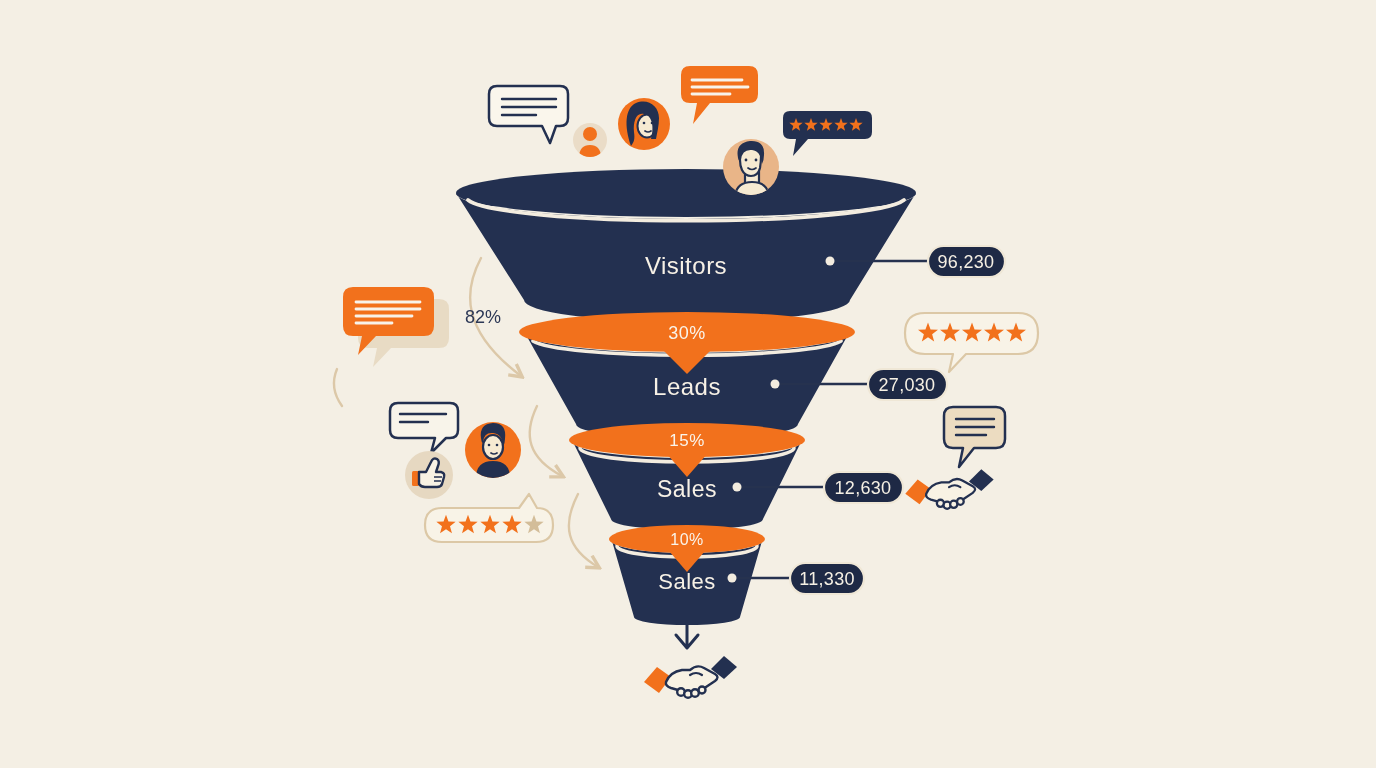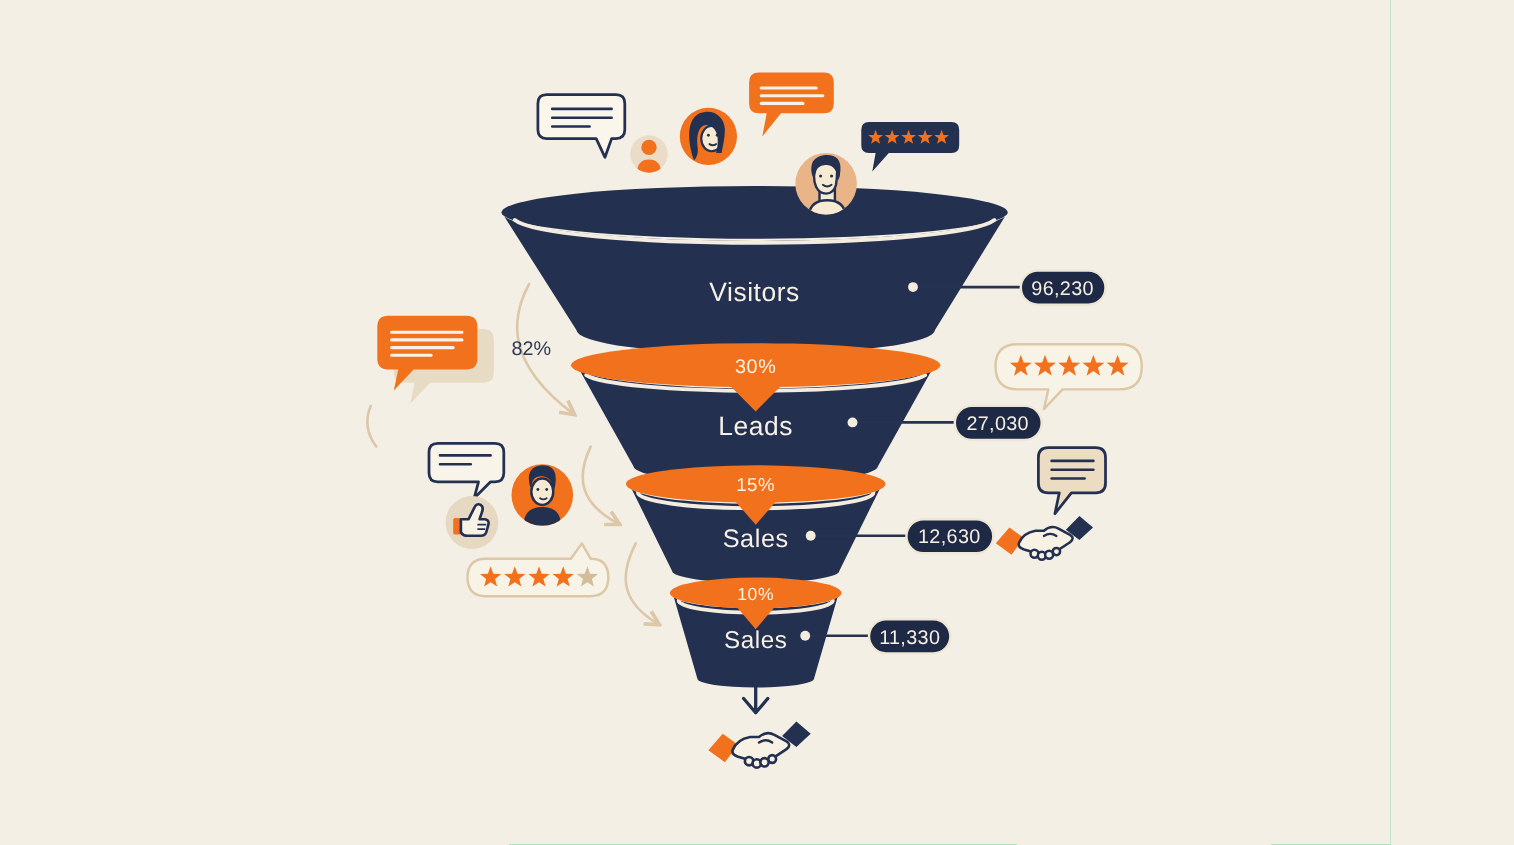--- a/index.html
+++ b/index.html
@@ -1,16 +1,16 @@
 <!DOCTYPE html>
 <html><head>
 <meta charset="utf-8">
 <style>
   html,body{margin:0;padding:0;background:#f4efe4;}
-  .canvas{width:1264px;height:768px;position:relative;overflow:hidden;background:#22c55e;
+  .canvas{width:1264px;height:768px;position:relative;overflow:hidden;background:#84cc16;
           font-family:"Liberation Sans",sans-serif;}
   svg{display:block;}
   .navy{fill:#233050;}
   .orange{fill:#f2711c;}
   .pill{fill:#1e2945;stroke:#efe7d6;stroke-width:2.2;}
   .rim{fill:none;stroke:#f3ecdf;stroke-width:3.6;stroke-linecap:round;}
   .conn{stroke:#26324f;stroke-width:2.4;fill:none;}
   .dot{fill:#f3ecdf;}
   .arrow{fill:none;stroke:#dcc8a8;stroke-width:2.4;stroke-linecap:round;}
   .hand{fill:#f8f2e4;stroke:#233050;stroke-width:2.4;stroke-linejoin:round;}

